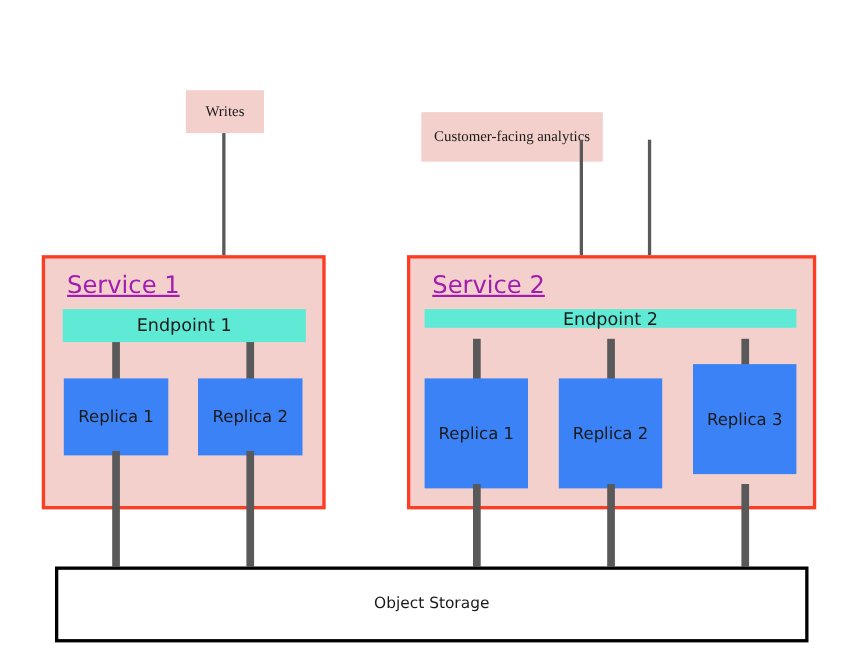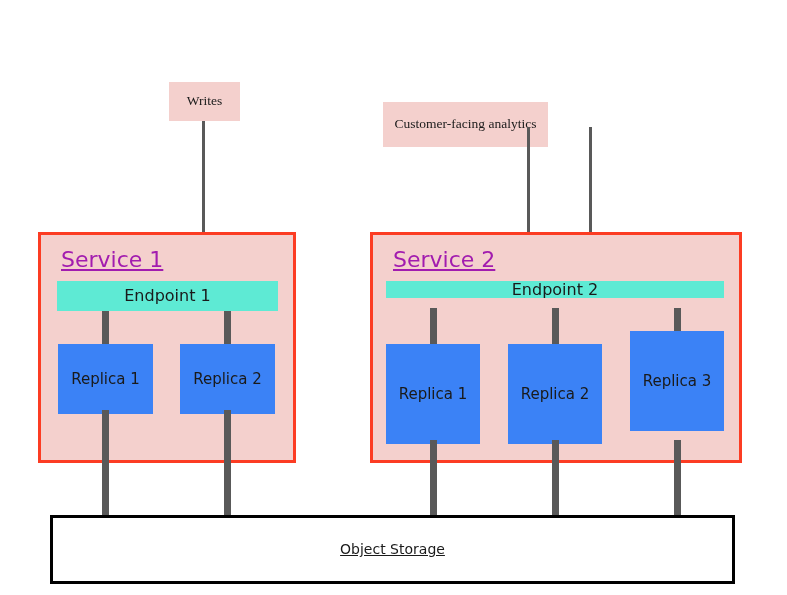--- a/index.html
+++ b/index.html
@@ -168,15 +168,15 @@
   <div class="node replica" style="left:386px; top:344px; width:94px; height:100px;">Replica 1</div>
 
   <div class="node replica" style="left:508px; top:344px; width:94px; height:100px;">Replica 2</div>
 
   <div class="node replica" style="left:630px; top:331px; width:94px; height:100px;">Replica 3</div>
 
   <div class="pipe" style="left:430px; top:440px; height:78px;"></div>
   <div class="pipe" style="left:552px; top:440px; height:78px;"></div>
   <div class="pipe" style="left:674px; top:440px; height:78px;"></div>
 
-  <div class="node storage-box" style="left:50px; top:515px; width:685px; height:69px;text-decoration:underline;">Object Storage</div>
+  <div class="node storage-box" style="left:50px; top:515px; width:685px; height:69px;">Object Storage</div>
 
 </div>
 
 </body></html>

